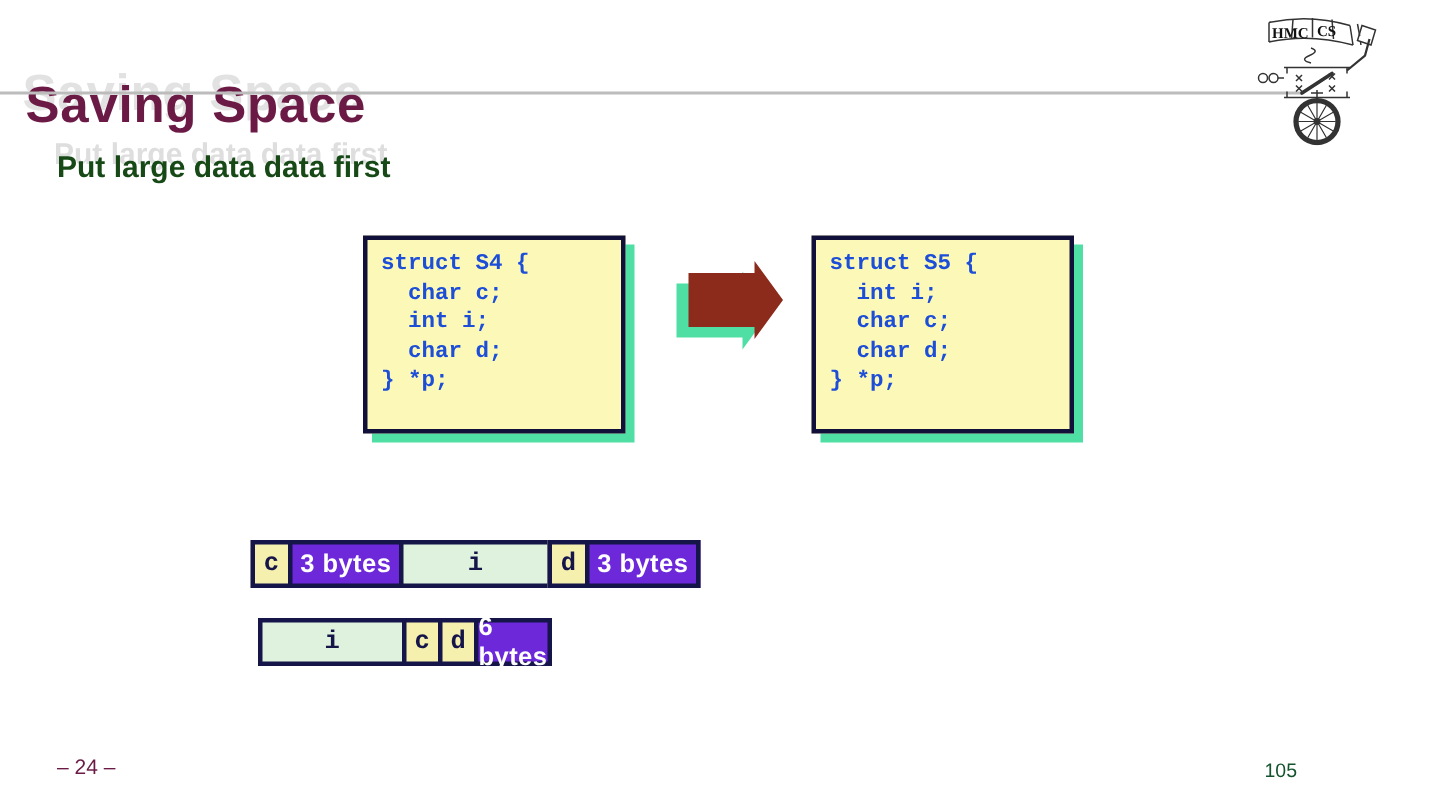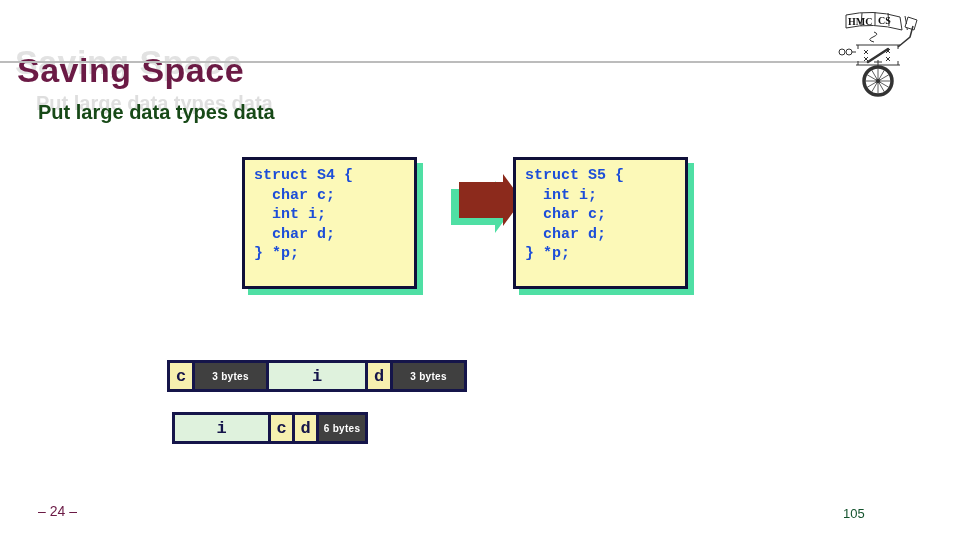--- a/index.html
+++ b/index.html
@@ -28,40 +28,40 @@
   .code-box {
     position:absolute; width:151px; height:111px;
     padding:6px 9px 9px 9px;
     background:#FCF9B8; border:3px solid #10103A;
     box-shadow:6px 6px 0 #4FDFA4;
     font-family:"Liberation Mono", monospace; font-weight:bold;
     font-size:15px; line-height:19.5px; color:#1d4ed8;
   }
   .code-box .code-line { white-space:pre; }
   .code-s4 { left:242px; top:157px; }
-  .code-s5 { left:513px; top:157px; }
+  .code-s5 { left:541px; top:157px; }
 
   .arrow-svg { position:absolute; left:450px; top:172px; }
 
   .mem-row { position:absolute; display:flex; }
   .row-s4 { left:167px; top:360px; }
   .row-s5 { left:172px; top:412px; }
   .cell {
     box-sizing:content-box; height:26px;
     border:3px solid #15154A;
     display:flex; align-items:center; justify-content:center;
   }
   .cell + .cell { margin-left:-3px; }
   .cell.letter {
     font-family:"Liberation Mono", monospace; font-weight:bold;
     font-size:17px; color:#15154A;
   }
   .cell.pad {
-    background:#404040; color:#ffffff;
-    font-size:10px; font-weight:bold; letter-spacing:0.3px;
+    background:#6d28d9; color:#ffffff;
+    font-size:17px; font-weight:bold; letter-spacing:0.3px;
   }
   .cell.yellow { background:#F6F0AF; }
   .cell.green  { background:#DFF2DD; }
 
   .footer-left {
     position:absolute; left:38px; top:503px;
     font-size:14px; color:#6B1A45;
   }
   .page-num {
     position:absolute; left:843px; top:506px;
@@ -98,21 +98,21 @@
         <path d="M37.5,76 H62.5 M50,63.5 V88.5"></path>
         <path d="M39.2,69.8 L60.8,82.3 M60.8,69.8 L39.2,82.3"></path>
         <path d="M43.8,65.2 L56.3,86.8 M56.3,65.2 L43.8,86.8"></path>
       </g>
       <circle cx="50" cy="76" r="1.8" fill="#333333"></circle>
     </g>
     <text x="20" y="20" font-family="Liberation Serif, serif" font-weight="bold" font-size="10" fill="#111111">HMC</text>
     <text x="50" y="19" font-family="Liberation Serif, serif" font-weight="bold" font-size="10" fill="#111111">CS</text>
   </svg>
 
-  <div class="green-heading subtitle">Put large data types data</div>
+  <div class="green-heading subtitle">Put large data data first</div>
 
   <div class="code-box code-s4">
     <div class="code-line">struct S4 {</div>
     <div class="code-line">  char c;</div>
     <div class="code-line">  int i;</div>
     <div class="code-line">  char d;</div>
     <div class="code-line">} *p;</div>
   </div>
 
   <svg class="arrow-svg" width="80" height="62" viewBox="0 0 80 62">

